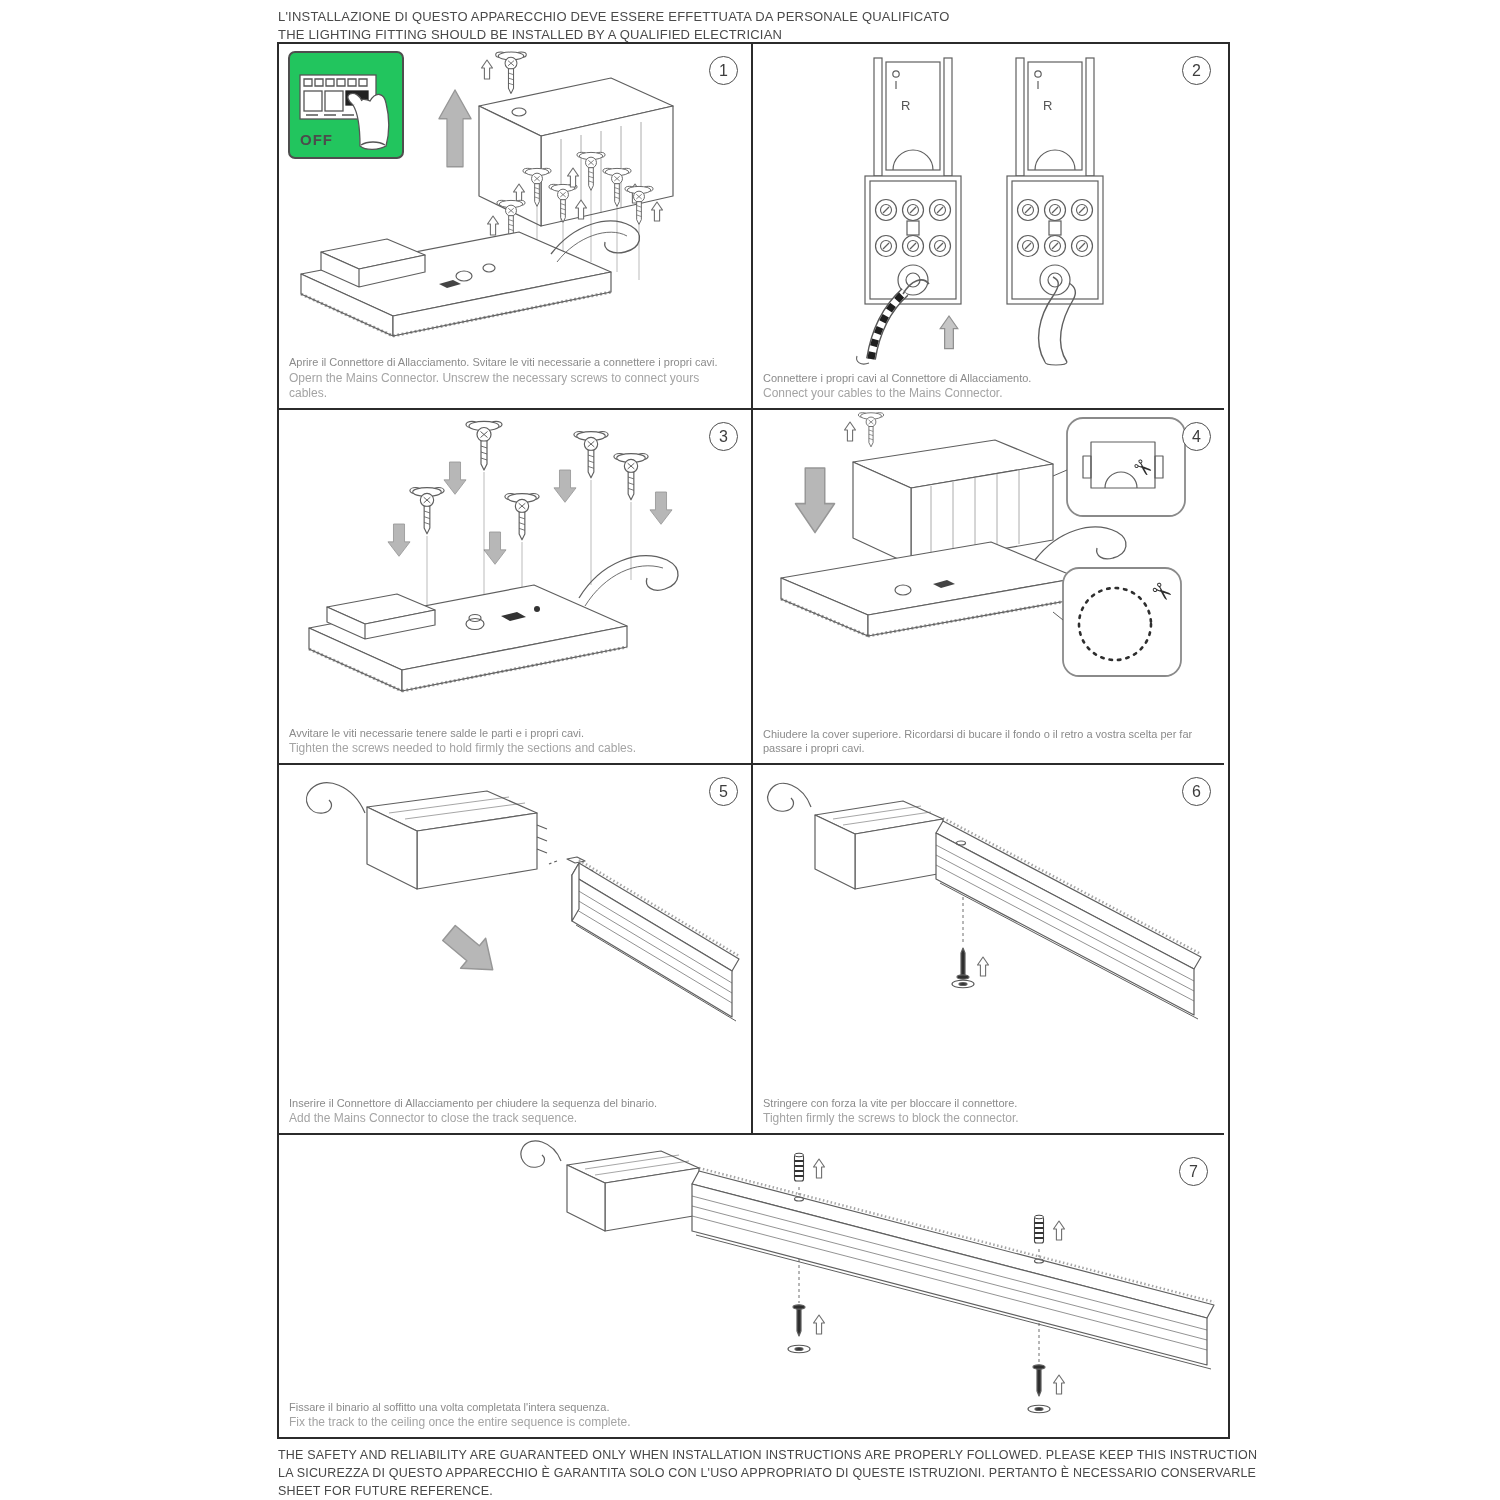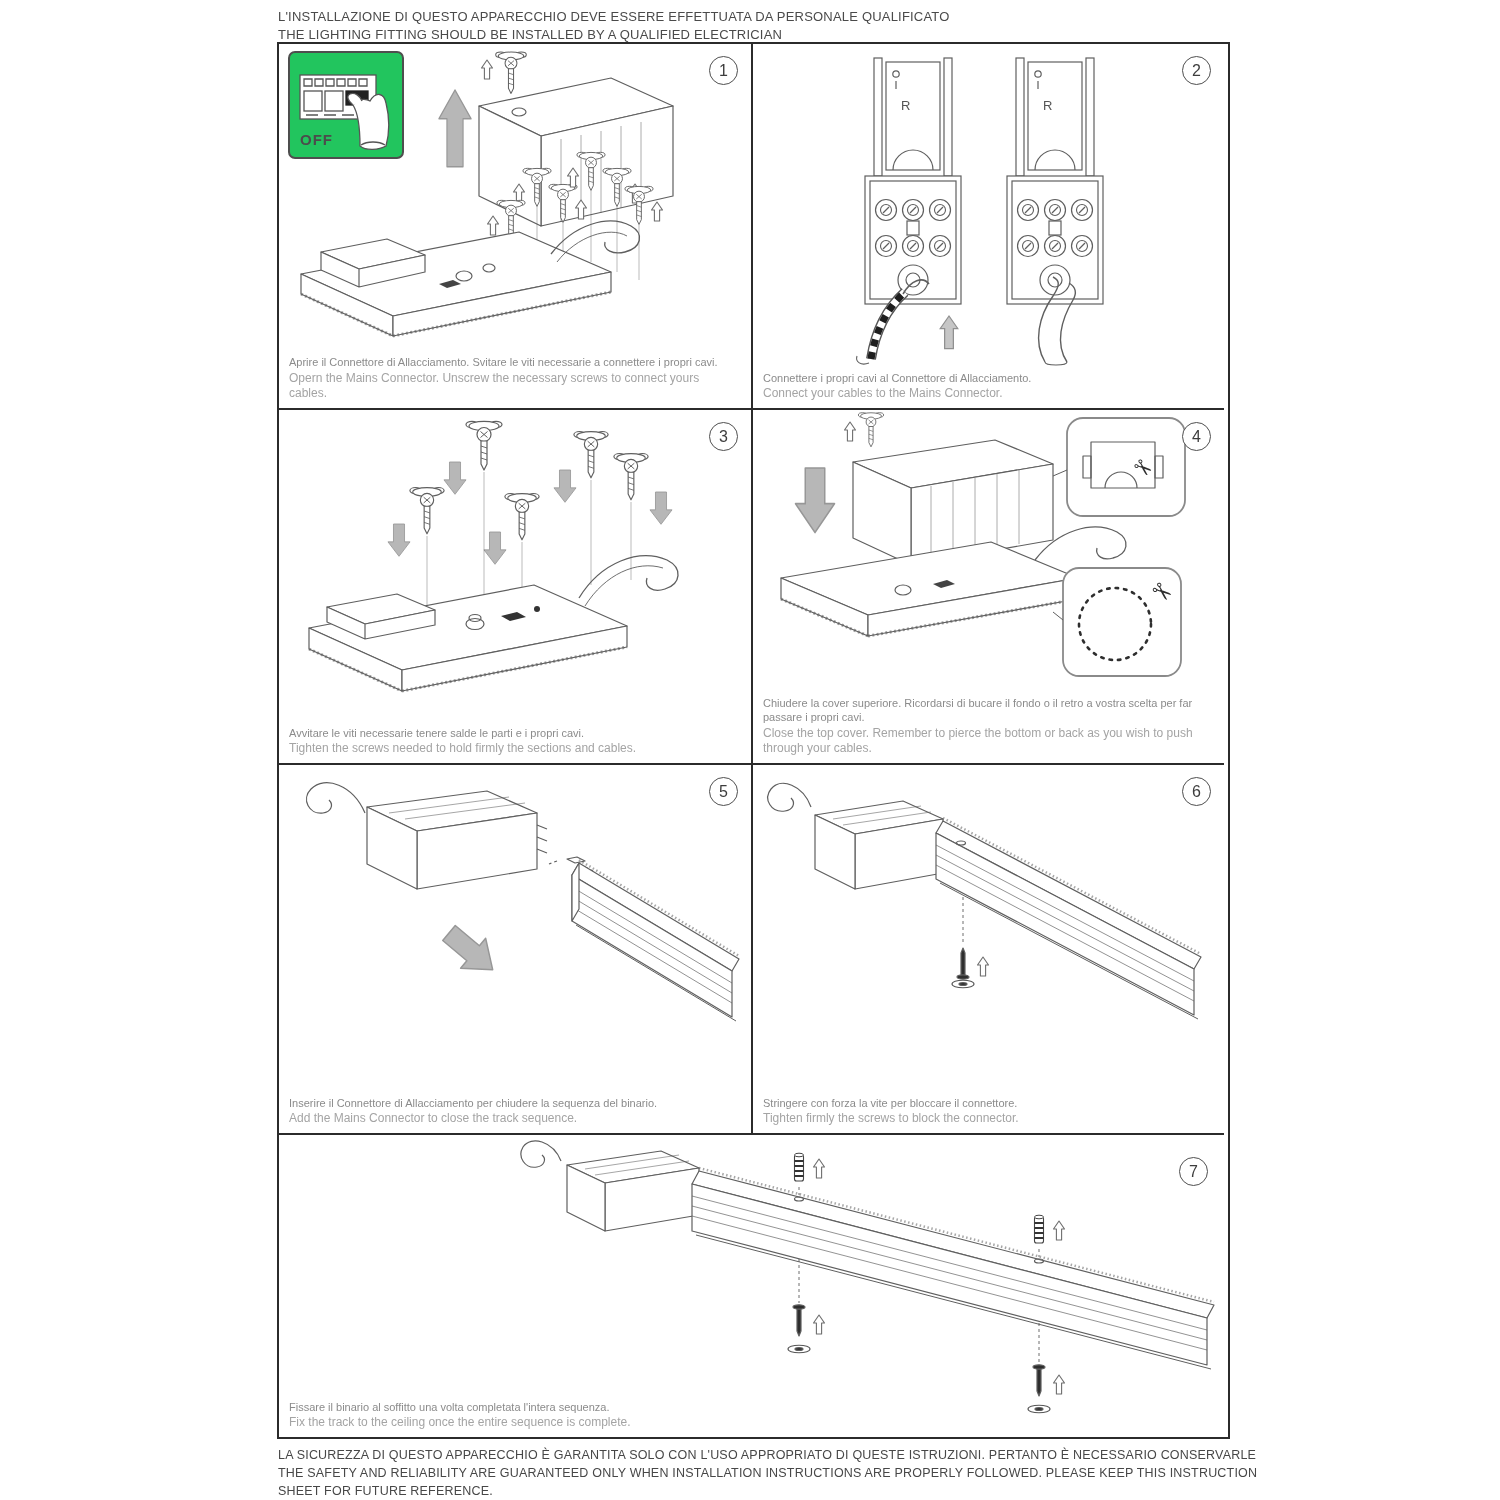--- a/index.html
+++ b/index.html
@@ -256,21 +256,20 @@
         <g>
           <rect x="310" y="158" width="118" height="108" rx="16" stroke="#8a8a8a" stroke-width="1.8" fill="#fff"></rect>
           <circle cx="362" cy="214" r="36" stroke="#2e2e2e" stroke-width="2.6" stroke-dasharray="2.5 6" stroke-linecap="round"></circle>
           <text transform="translate(396,182) rotate(40)" font-size="24" fill="#2e2e2e" stroke="none">✂</text>
         </g>
         <path d="M300,66 L314,60 M310,210 L300,202" stroke-width="1"></path>
       </g>
     </svg>
     <div class="caption">
       <div class="it">Chiudere la cover superiore. Ricordarsi di bucare il fondo o il retro a vostra scelta per far passare i propri cavi.</div>
-      <div class="en">Close the top cover. Remember to pierce the bottom or back as you wish to push through your cables.</div>
     </div>
   </div>
 
   <div class="panel b-r b-b">
     <div class="badge">
         <span>5</span>
       </div>
     <svg class="illus" width="474" height="320" viewBox="0 0 474 320">
       <g stroke="#5f5f5f" stroke-width="1.2" fill="none" stroke-linejoin="round">
 
@@ -368,16 +367,16 @@
     </svg>
     <div class="caption">
       <div class="it">Fissare il binario al soffitto una volta completata l'intera sequenza.</div>
       <div class="en">Fix the track to the ceiling once the entire sequence is complete.</div>
     </div>
   </div>
 
 </div>
 
 <div class="footer">
+  <div>THE SAFETY AND RELIABILITY ARE GUARANTEED ONLY WHEN INSTALLATION INSTRUCTIONS ARE PROPERLY FOLLOWED. PLEASE KEEP THIS INSTRUCTION</div>
   <div>LA SICUREZZA DI QUESTO APPARECCHIO È GARANTITA SOLO CON L'USO APPROPRIATO DI QUESTE ISTRUZIONI. PERTANTO È NECESSARIO CONSERVARLE</div>
-  <div>THE SAFETY AND RELIABILITY ARE GUARANTEED ONLY WHEN INSTALLATION INSTRUCTIONS ARE PROPERLY FOLLOWED. PLEASE KEEP THIS INSTRUCTION</div>
   <div>SHEET FOR FUTURE REFERENCE.</div>
 </div>
 
 </body></html>

